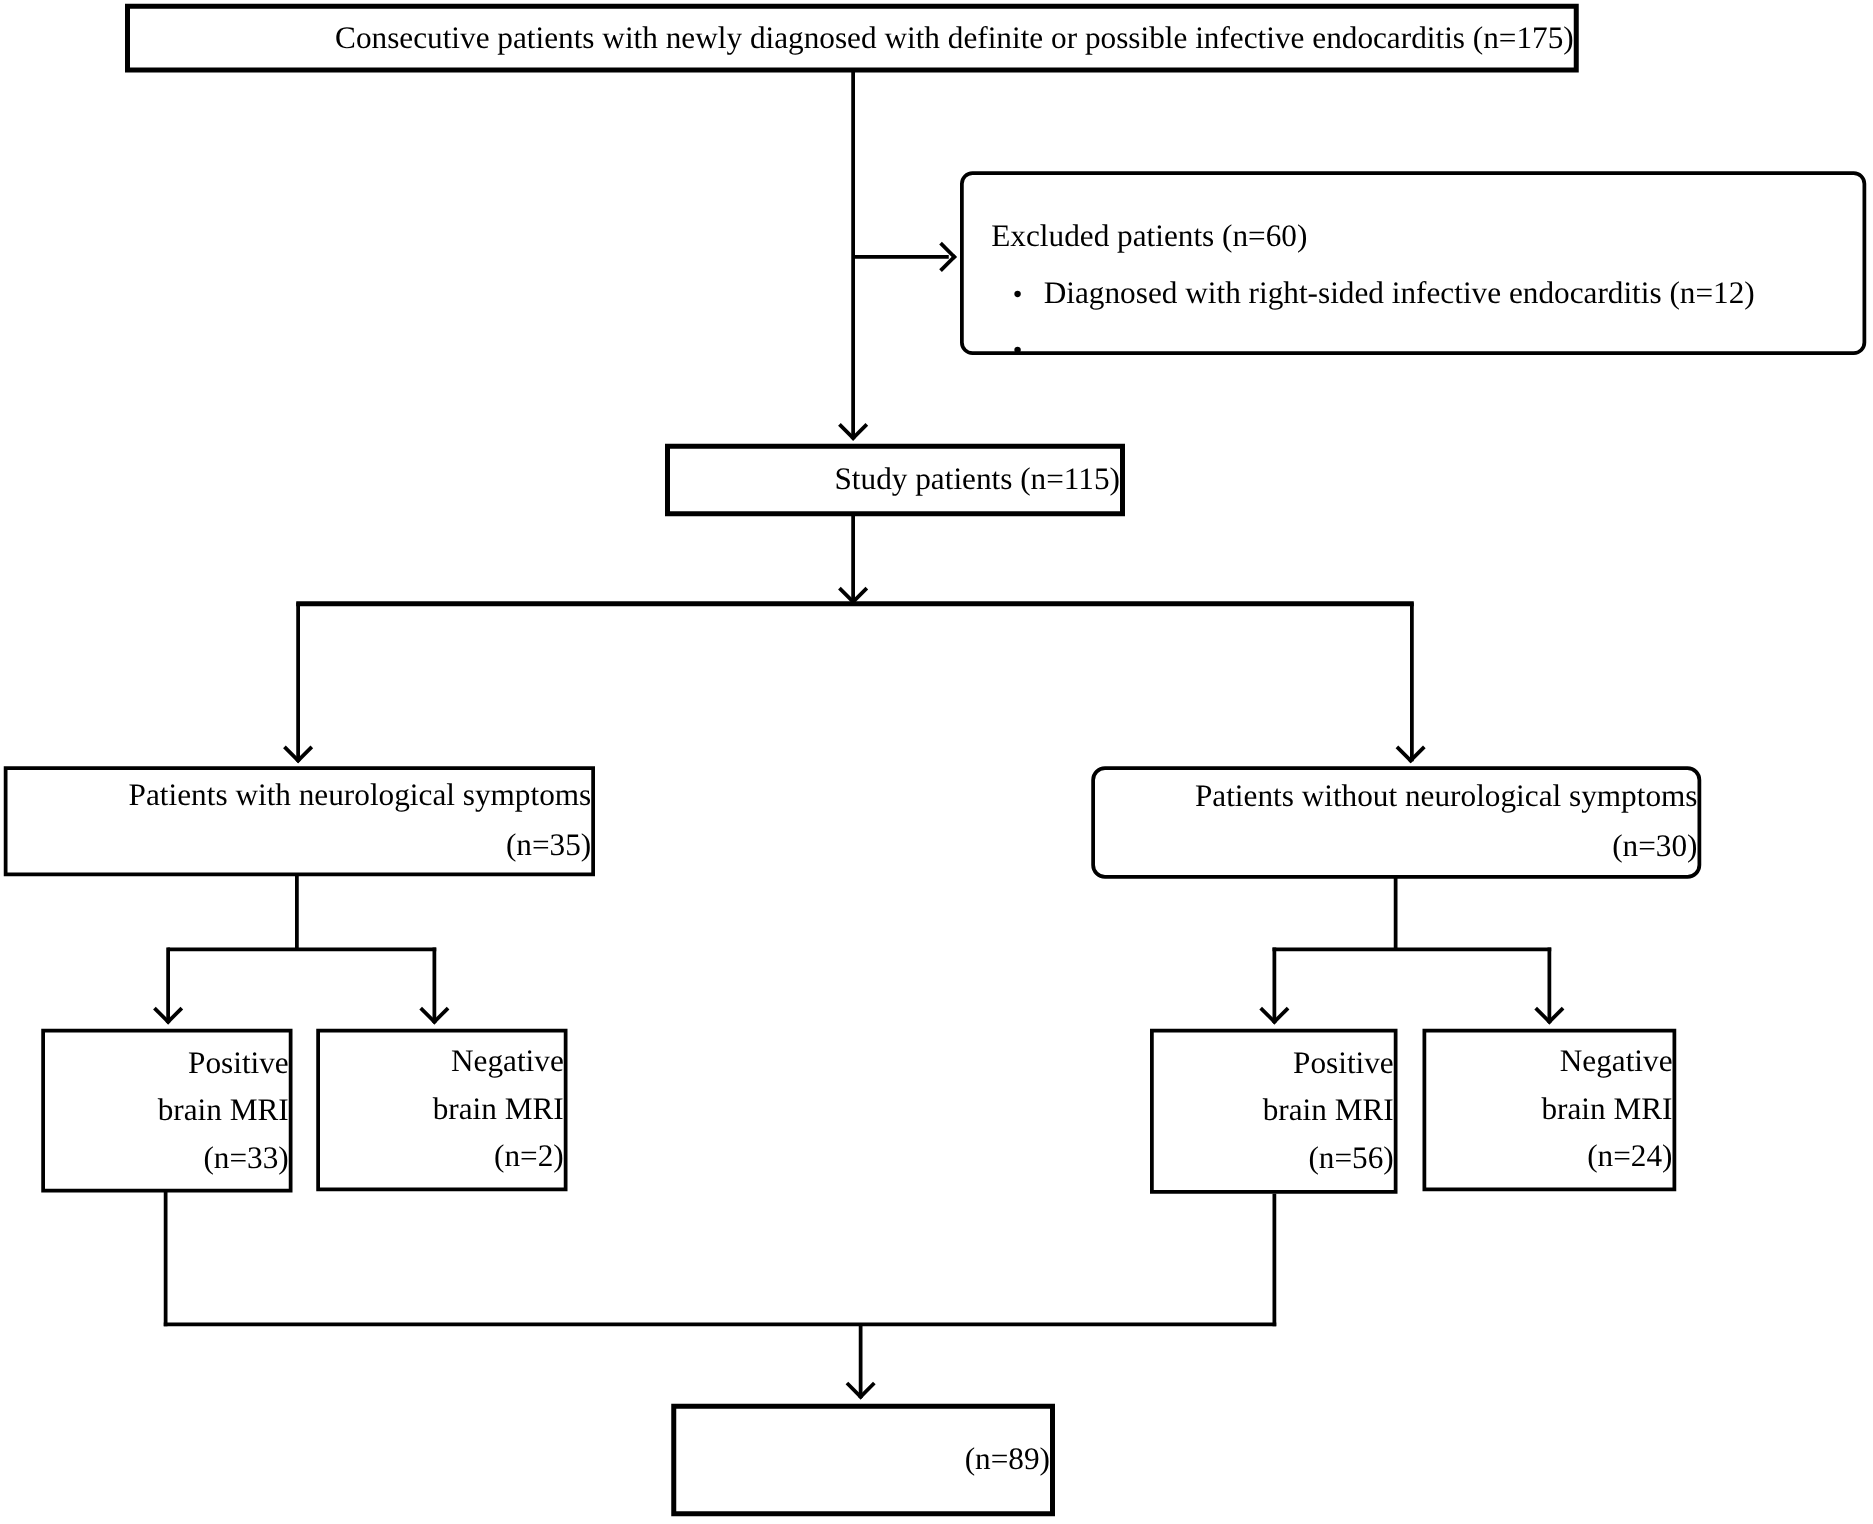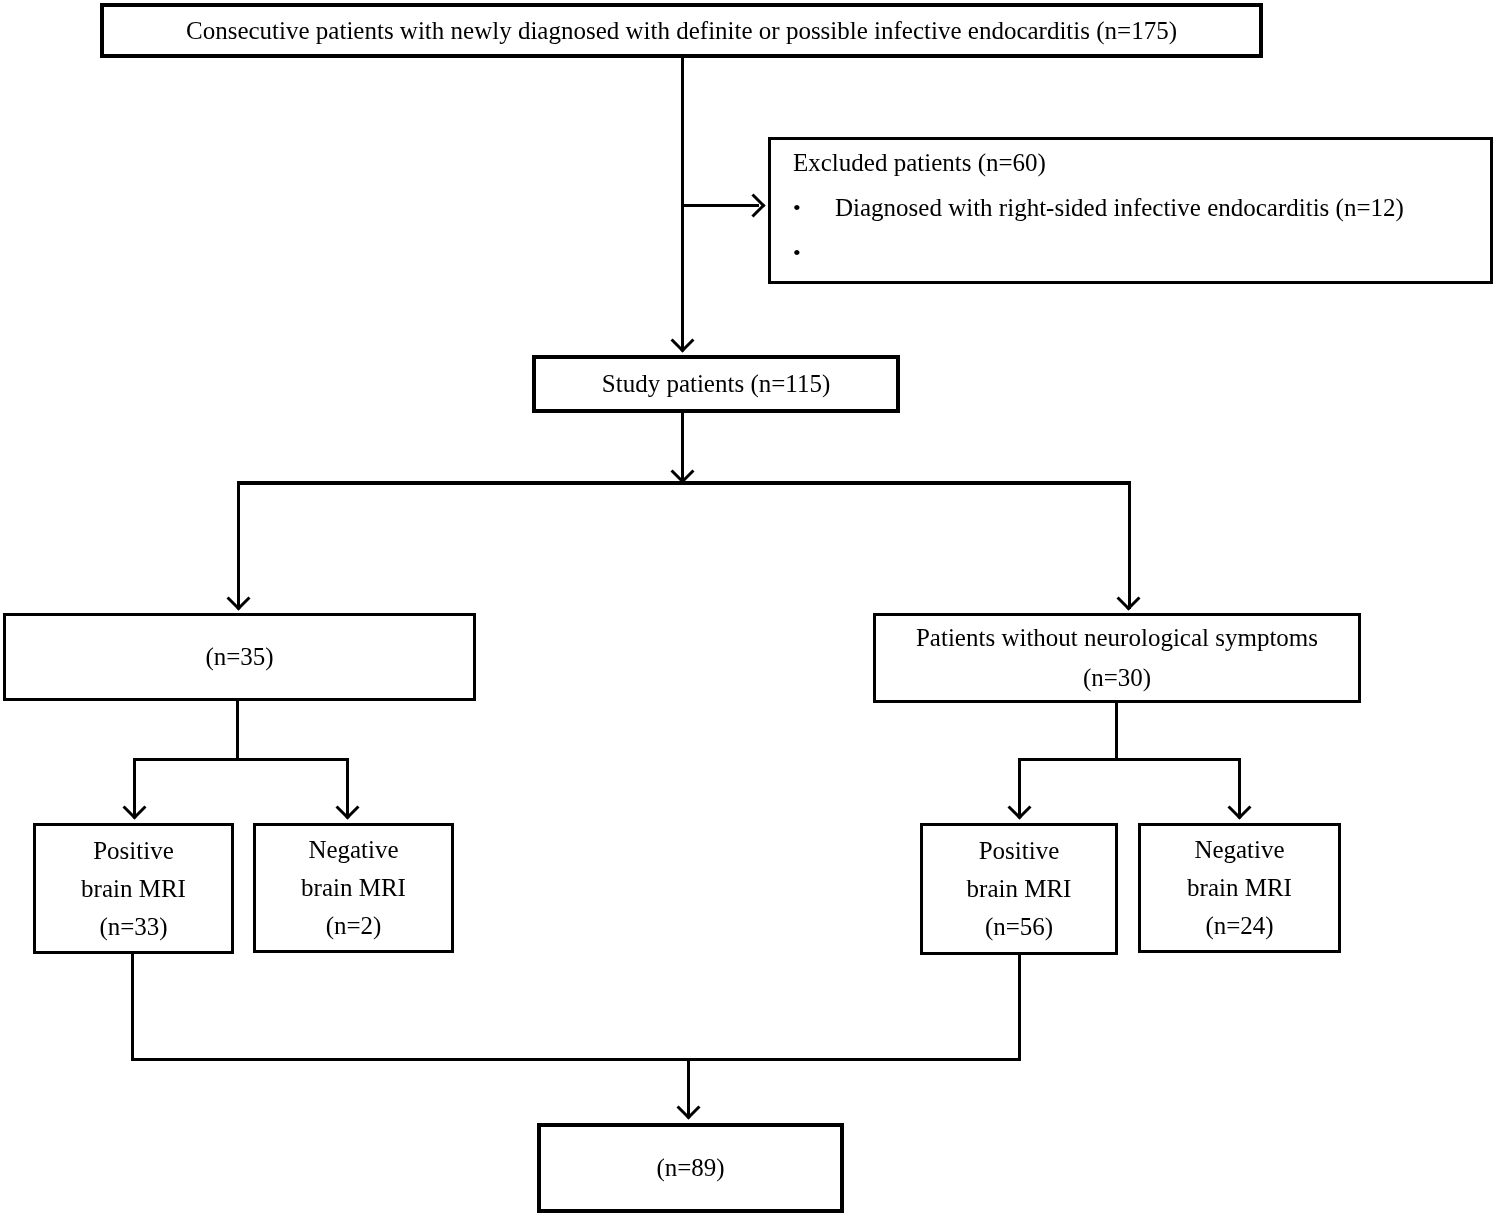--- a/index.html
+++ b/index.html
@@ -2,27 +2,27 @@
 <html><head>
 <meta charset="utf-8">
 <style>
   html, body { margin:0; padding:0; background:#ffffff; }
   .canvas {
     position:relative; width:1498px; height:1219px; background:#ffffff;
     font-family:"Liberation Serif", "DejaVu Serif", serif; color:#000;
   }
   .box {
     position:absolute; box-sizing:border-box; border:3px solid #000; background:#fff;
-    display:flex; flex-direction:column; align-items:center; justify-content:center;
+    display:flex; flex-direction:column; align-items:flex-end; justify-content:center;
     text-align:center; font-size:25px; line-height:40px;
   }
   .box.thick { border-width:4px; }
   .box.left-align {
-    align-items:flex-start; justify-content:flex-start; text-align:left;
-    padding:0 18px 0 22px; line-height:45px;
+    align-items:flex-start; justify-content:flex-start; text-align:center;
+    padding:27px 18px 0 22px; line-height:45px;border-radius:10px;
   }
   .bullet-row { display:flex; }
   .bullet { display:inline-block; width:42px; font-size:22px; }
   .sub3 { line-height:38px; }
   .sub3 .gap { }
   .hline, .vline { position:absolute; background:#000; }
   .hline { height:3px; }
   .hline.thick { height:4px; }
   .vline { width:3px; }
   .chev { position:absolute; width:17px; height:17px; box-sizing:border-box; }
@@ -47,24 +47,25 @@
     <div class="bullet-row">
       <span class="bullet">•</span>
     </div>
   </div>
 
   <div class="box thick" style="left:500px; top:355px; width:368px; height:58px;margin-left:32px;">
     <span>Study patients (n=115)</span>
   </div>
 
   <div class="box" style="left:3px; top:613px; width:473px; height:88px;">
+    <div>Patients with neurological symptoms</div>
     <div>(n=35)</div>
   </div>
 
-  <div class="box" style="left:873px; top:613px; width:488px; height:90px;">
+  <div class="box" style="left:873px; top:613px; width:488px; height:90px;border-radius:11px;">
     <div>Patients without neurological symptoms</div>
     <div>(n=30)</div>
   </div>
 
   <div class="box sub3" style="left:33px; top:823px; width:201px; height:131px;">
     <div>Positive</div>
     <div>brain MRI</div>
     <div class="gap">(n=33)</div>
   </div>
 

